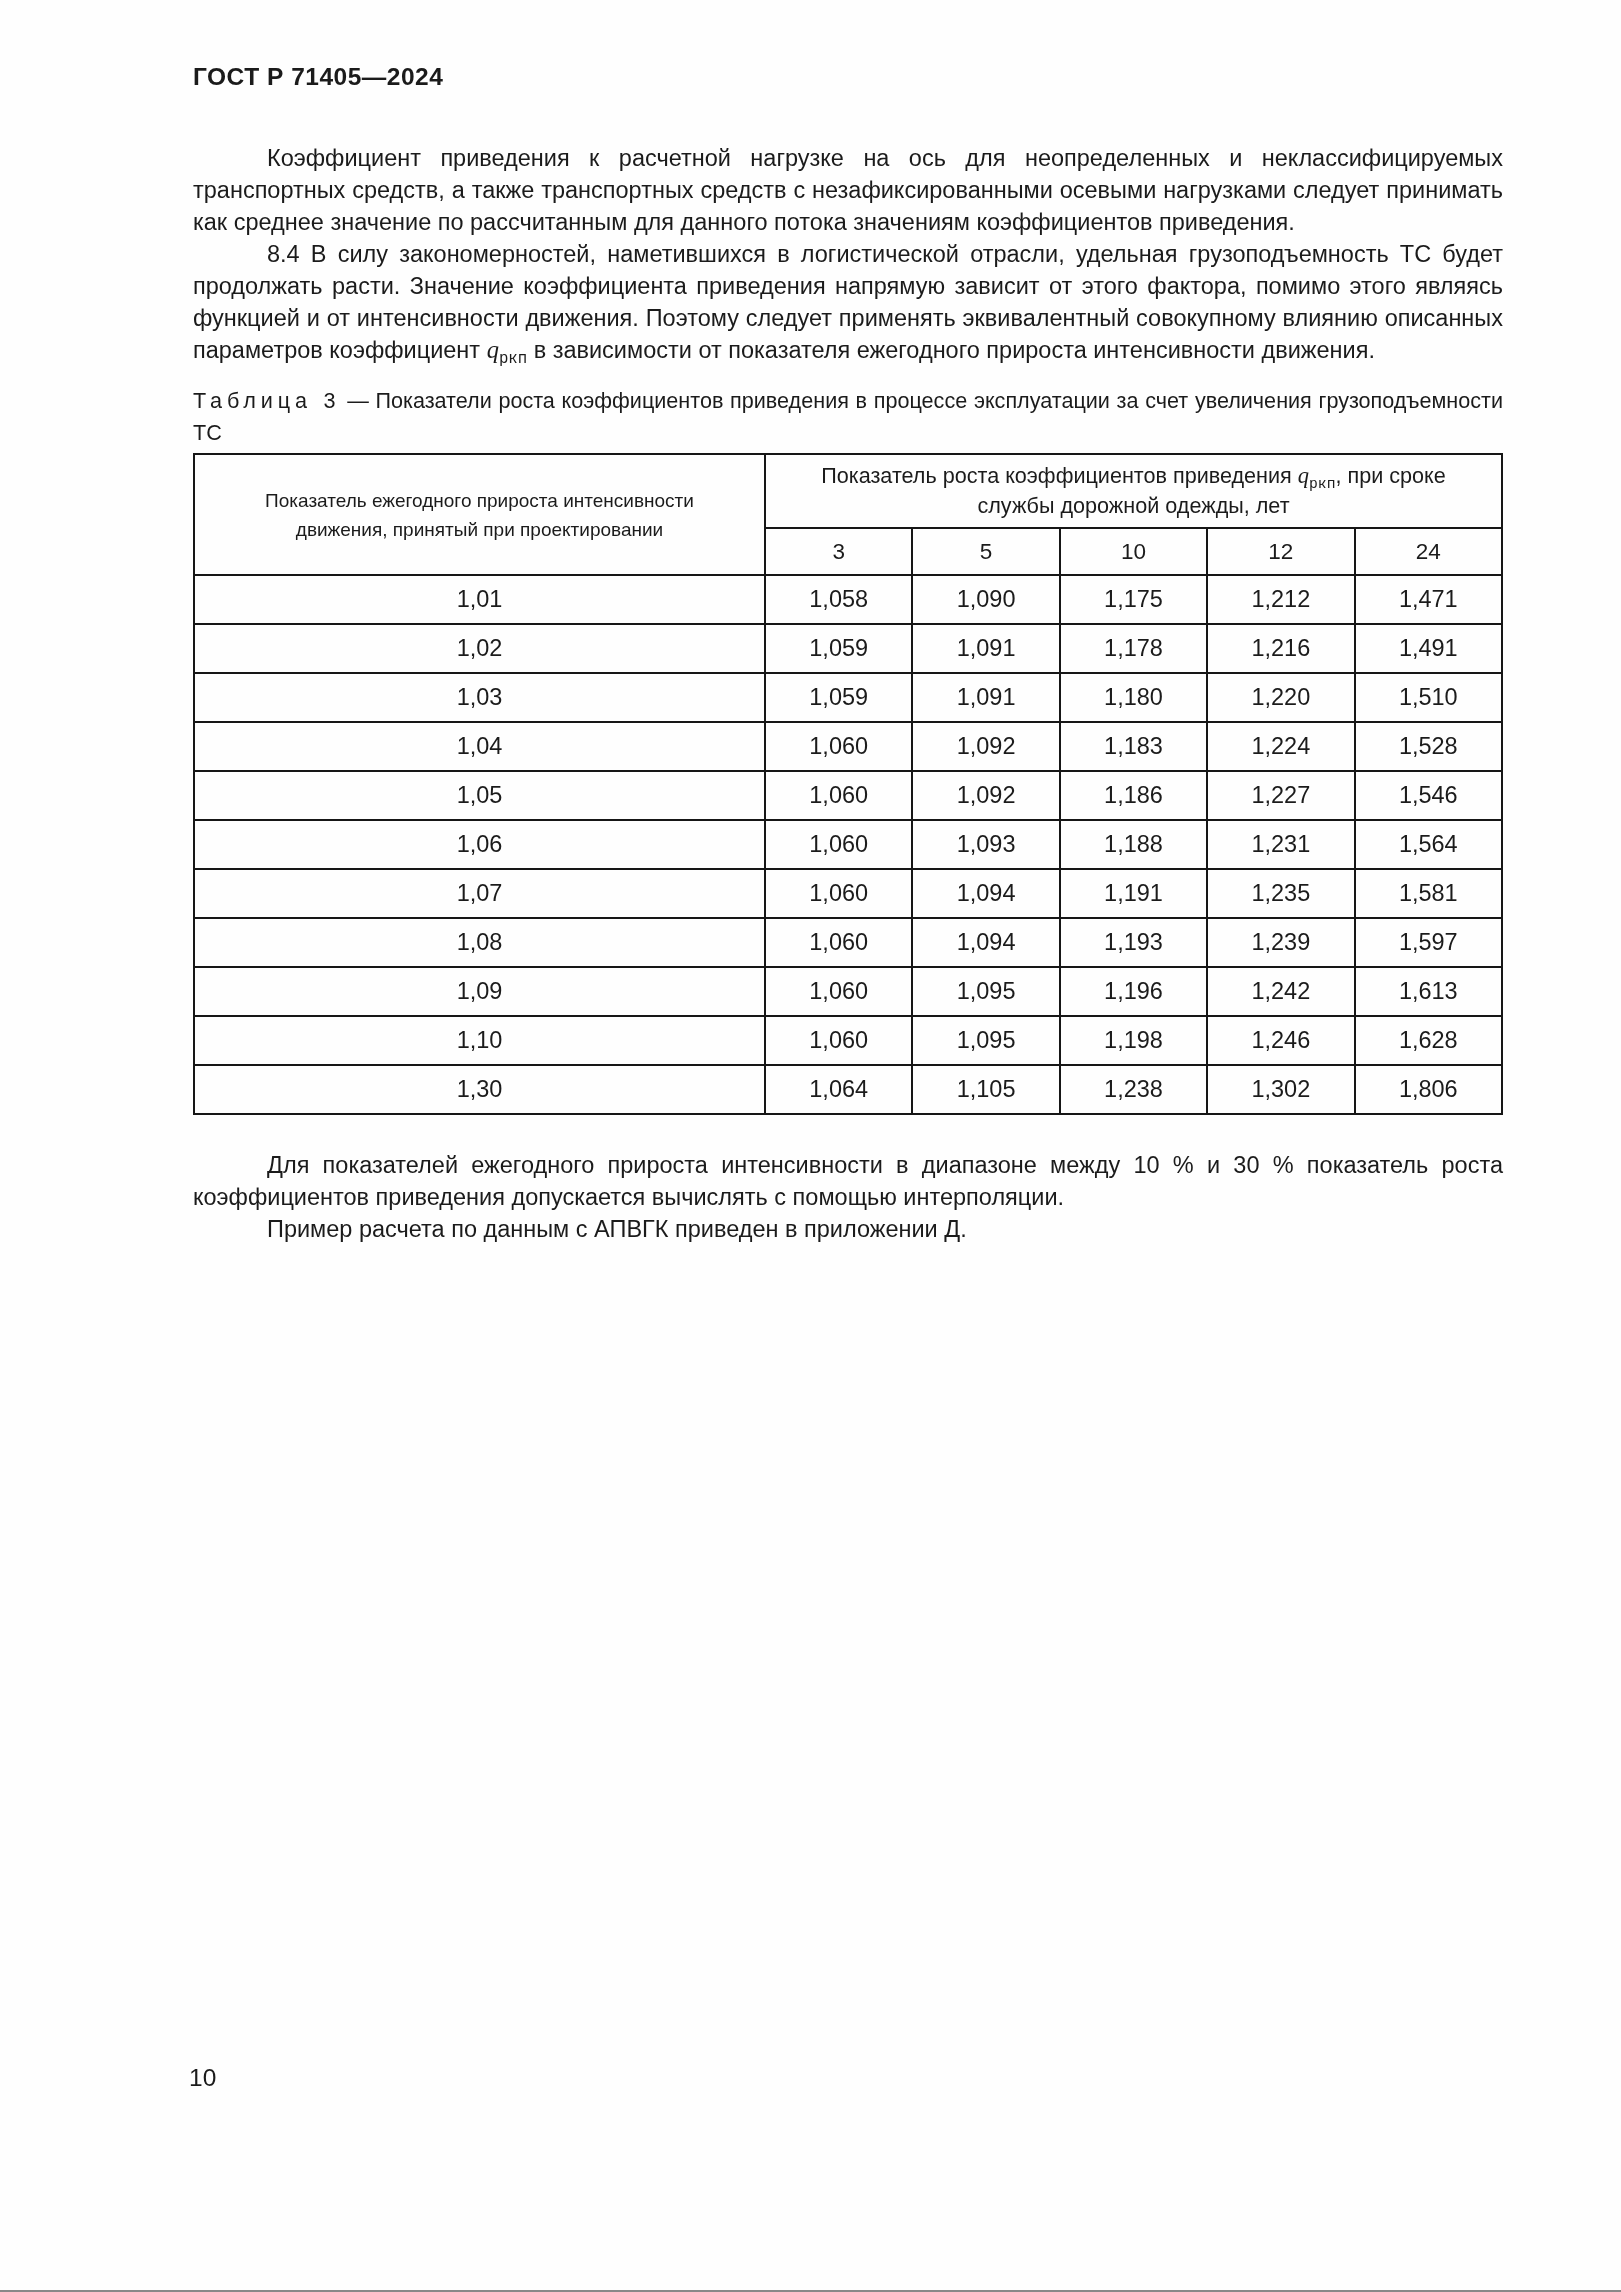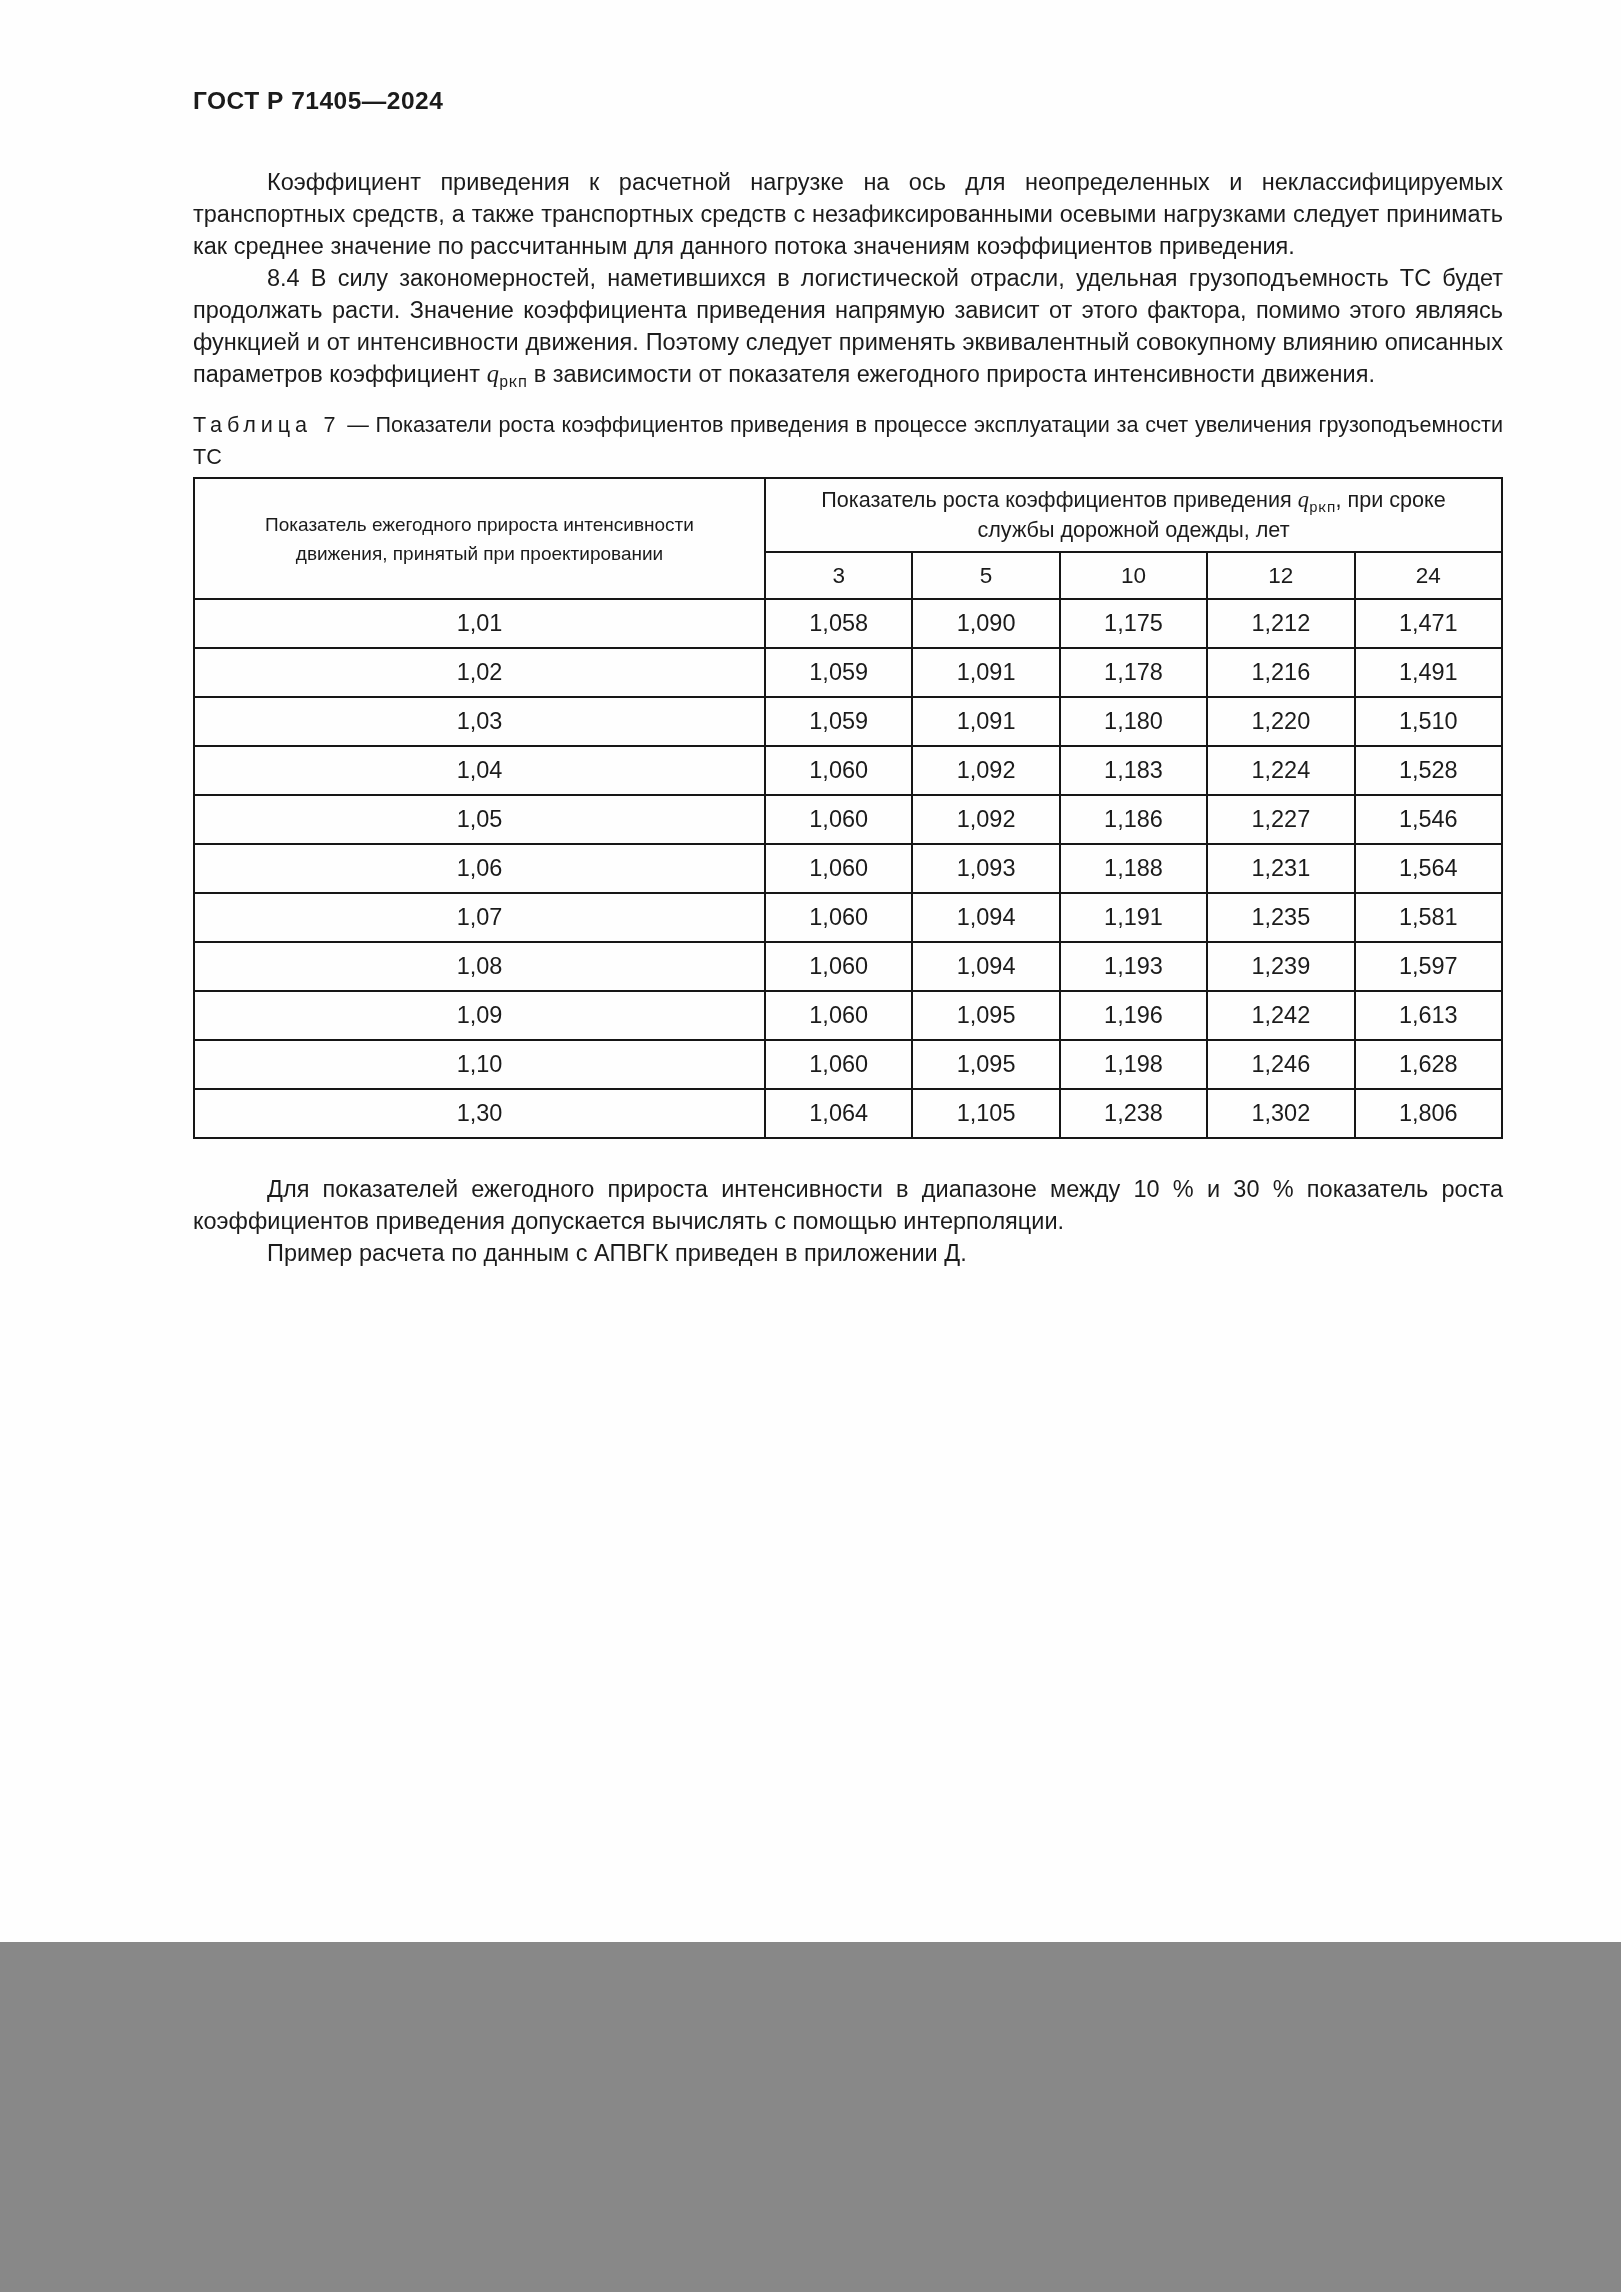--- a/index.html
+++ b/index.html
@@ -1,23 +1,23 @@
 <!DOCTYPE html>
 <html lang="ru"><head>
 <meta charset="utf-8">
 <style>
   html, body { margin: 0; padding: 0; background: #888; }
   .page {
     width: 1621px;
-    height: 1942px;
+    height: 2290px;
     margin: 0 auto;
     background: #fefefe;
     position: relative;
     box-sizing: border-box;
-    padding: 86px 118px 0 193px;
+    padding: 62px 118px 0 193px;
     font-family: "Liberation Sans", sans-serif;
     color: #1b1b1b;
     overflow: hidden;
   }
   .doc-header {
     font-size: 24.5px;
     font-weight: bold;
     line-height: 29px;
     letter-spacing: 0.5px;
     margin: 0 0 51px 0;
@@ -87,21 +87,21 @@
 
 <div class="page">
 
   <div class="doc-header">ГОСТ Р 71405—2024</div>
 
 
   <p class="body-par">Коэффициент приведения к расчетной нагрузке на ось для неопределенных и неклассифицируемых транспортных средств, а также транспортных средств с незафиксированными осевыми нагрузками следует принимать как среднее значение по рассчитанным для данного потока значениям коэффициентов приведения.</p>
 
   <p class="body-par"><span>8.4 В силу закономерностей, наметившихся в логистической отрасли, удельная грузоподъемность ТС будет продолжать расти. Значение коэффициента приведения напрямую зависит от этого фактора, помимо этого являясь функцией и от интенсивности движения. Поэтому следует применять эквивалентный совокупному влиянию описанных параметров коэффициент </span><i class="var">q</i><sub class="var-sub">ркп</sub><span> в зависимости от показателя ежегодного прироста интенсивности движения.</span></p>
 
-  <p class="table-caption"><span class="caption-label">Таблица 7</span> <span>— Показатели роста коэффициентов приведения в процессе эксплуатации за счет увеличения грузоподъемности ТС</span></p>
+  <p class="table-caption"><span class="caption-label">Таблица 3</span> <span>— Показатели роста коэффициентов приведения в процессе эксплуатации за счет увеличения грузоподъемности ТС</span></p>
 
   <table class="data-table">
     <colgroup>
       <col style="width:571px">
       <col>
         <col>
         <col>
         <col>
         <col>
     </colgroup>

